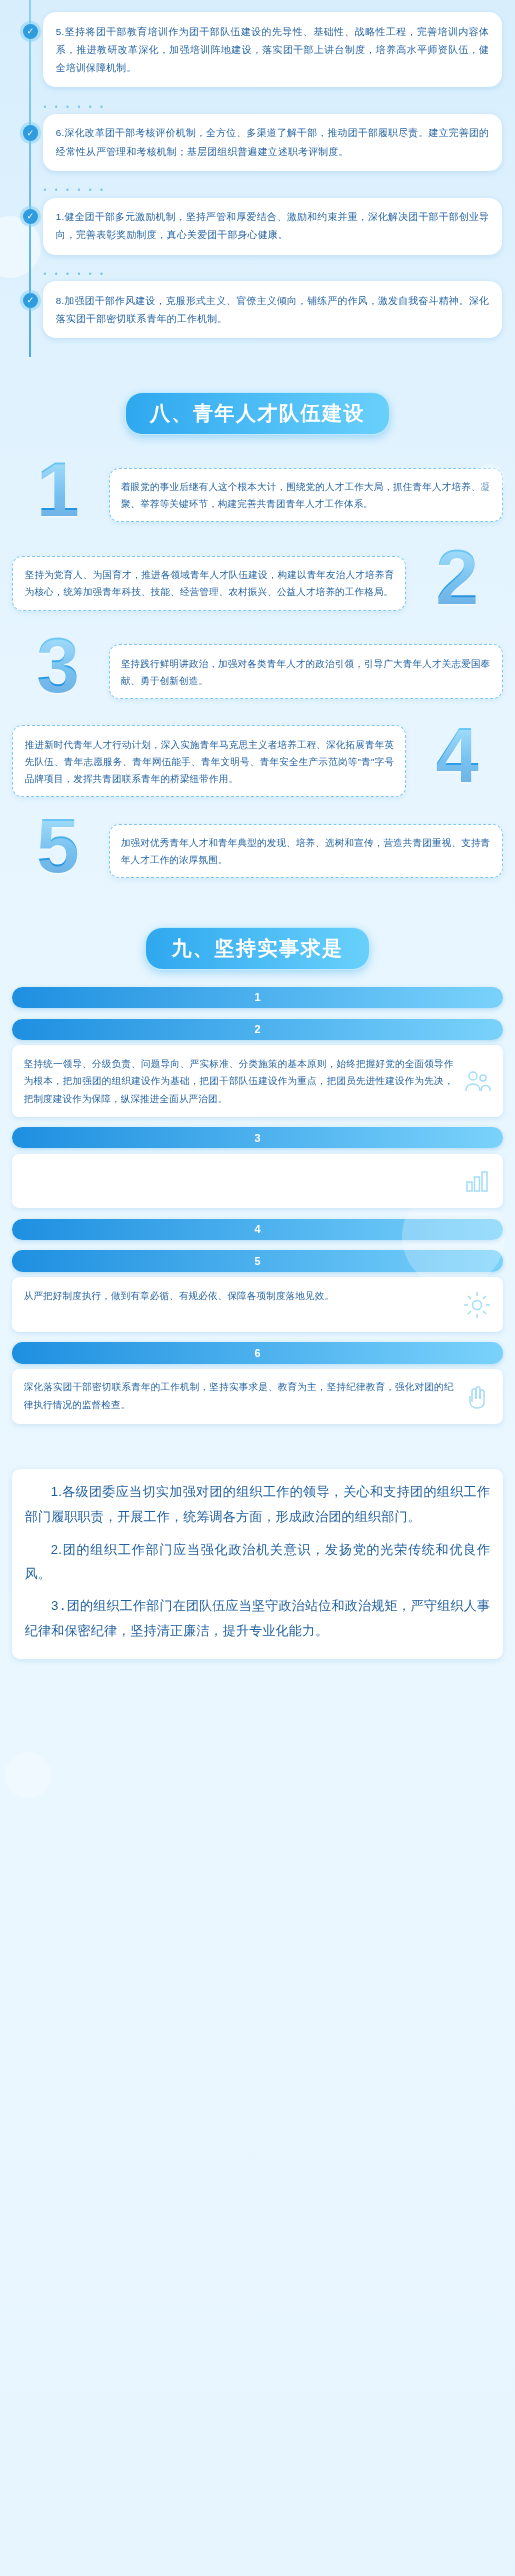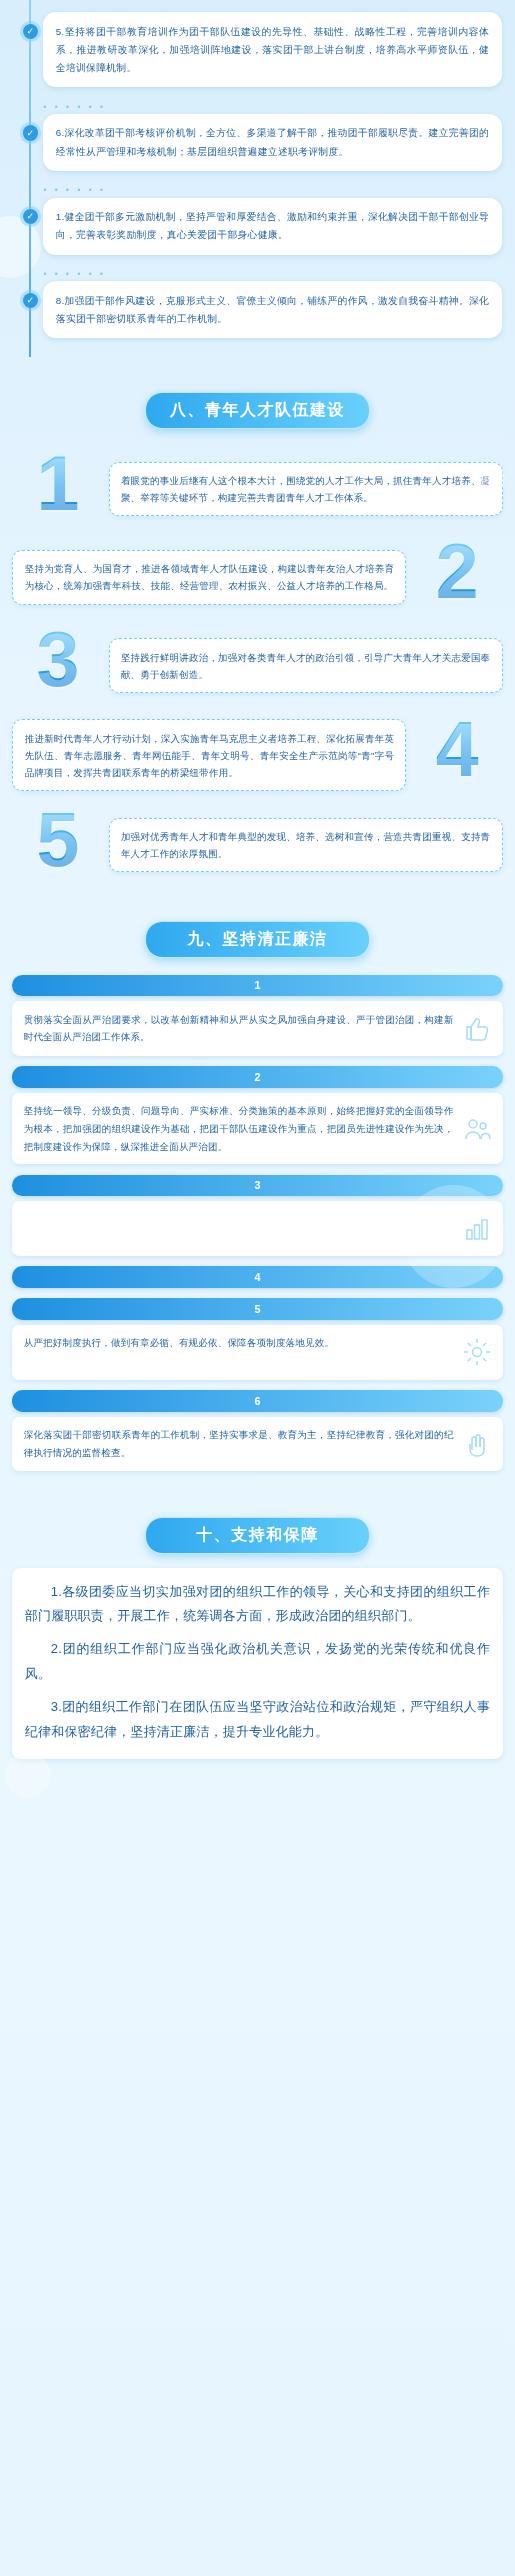--- a/index.html
+++ b/index.html
@@ -75,21 +75,21 @@
     margin:19.6px 0 14.4px 0;
     position:relative;
   }
   .chapter{
     display:inline-block;
     min-width:175px;
     padding:7.2px 24px;
     border-radius:17.5px;
     background:linear-gradient(90deg,#2fa8ef,#69d0fb);
     color:#fff;
-    font-size:16px;
+    font-size:20px;
     font-weight:bold;
     letter-spacing:1.5px;
     box-shadow:0 3.1px 8.2px rgba(47,168,239,.38);
     border:1.5px solid #bfe9ff;
     text-align:center;
   }
   .chapter-line{
     position:absolute;left:0;right:0;top:50%;height:1px;
     background:linear-gradient(90deg,rgba(110,200,245,0),#8fd3f7,rgba(110,200,245,0));
     z-index:-1;
@@ -184,21 +184,21 @@
   }
   .plaincard p{
     margin:0 0 8.2px 0;
     font-size:13px;
     line-height:1.9;
     color:#1f5f9e;
     text-align:justify;
     text-indent:2em;
     letter-spacing:0.2px;
   }
-  .plaincard p:last-child{margin-bottom:0;}
+  .plaincard p:last-child{margin-bottom:0;font-family:Liberation Mono, monospace;}
 
   .spacer{height:9.3px;}
 </style>
 </head>
 <body>
 
 <div class="page">
   <div class="bubble b1"></div>
   <div class="bubble b2"></div>
   <div class="bubble b3"></div>
@@ -253,36 +253,27 @@
       <div class="numcard">推进新时代青年人才行动计划，深入实施青年马克思主义者培养工程、深化拓展青年英先队伍、青年志愿服务、青年网伍能手、青年文明号、青年安全生产示范岗等"青"字号品牌项目，发挥共青团联系青年的桥梁纽带作用。</div>
     </div>
     <div class="numrow">
       <div class="bignum">5</div>
       <div class="numcard">加强对优秀青年人才和青年典型的发现、培养、选树和宣传，营造共青团重视、支持青年人才工作的浓厚氛围。</div>
     </div>
   </div>
 
   <div class="chapter-wrap">
     <div class="chapter-line"></div>
-    <span class="chapter">九、坚持清正廉洁</span>
+    <span class="chapter">九、坚持实事求是</span>
   </div>
 
   <div class="barlist">
 
     <div class="baritem">
       <div class="barhead">1</div>
-      <div class="bartext">
-        <span>贯彻落实全面从严治团要求，以改革创新精神和从严从实之风加强自身建设、严于管团治团，构建新时代全面从严治团工作体系。</span>
-        <span class="bar-ico">
-          <svg viewBox="0 0 64 64" fill="none" stroke="#5cc0f0" stroke-width="3">
-            <path d="M20 28h-8v24h8z"></path>
-              <path d="M20 28l10-16a5 5 0 017 5l-3 11h14a5 5 0 015 6l-4 16a6 6 0 01-6 4H20z"></path>
-          </svg>
-        </span>
-      </div>
     </div>
 
     <div class="baritem">
       <div class="barhead">2</div>
       <div class="bartext">
         <span>坚持统一领导、分级负责、问题导向、严实标准、分类施策的基本原则，始终把握好党的全面领导作为根本，把加强团的组织建设作为基础，把团干部队伍建设作为重点，把团员先进性建设作为先决，把制度建设作为保障，纵深推进全面从严治团。</span>
         <span class="bar-ico">
           <svg viewBox="0 0 64 64" fill="none" stroke="#5cc0f0" stroke-width="3">
             <circle cx="24" cy="22" r="8"></circle>
               <circle cx="44" cy="26" r="6"></circle>
@@ -333,21 +324,20 @@
               <path d="M30 38V18a4 4 0 018 0v20"></path>
               <path d="M38 38V24a4 4 0 018 0v20c0 8-6 12-14 12s-14-5-14-13V32"></path>
           </svg>
         </span>
       </div>
     </div>
   </div>
 
   <div class="chapter-wrap">
     <div class="chapter-line"></div>
-    <span class="chapter">十、支持和保障</span>
   </div>
 
   <div class="plaincard">
     <p>1.各级团委应当切实加强对团的组织工作的领导，关心和支持团的组织工作部门履职职责，开展工作，统筹调各方面，形成政治团的组织部门。</p>
     <p>2.团的组织工作部门应当强化政治机关意识，发扬党的光荣传统和优良作风。</p>
     <p>3.团的组织工作部门在团队伍应当坚守政治站位和政治规矩，严守组织人事纪律和保密纪律，坚持清正廉洁，提升专业化能力。</p>
   </div>
 
   <div class="spacer"></div>
 </div>

